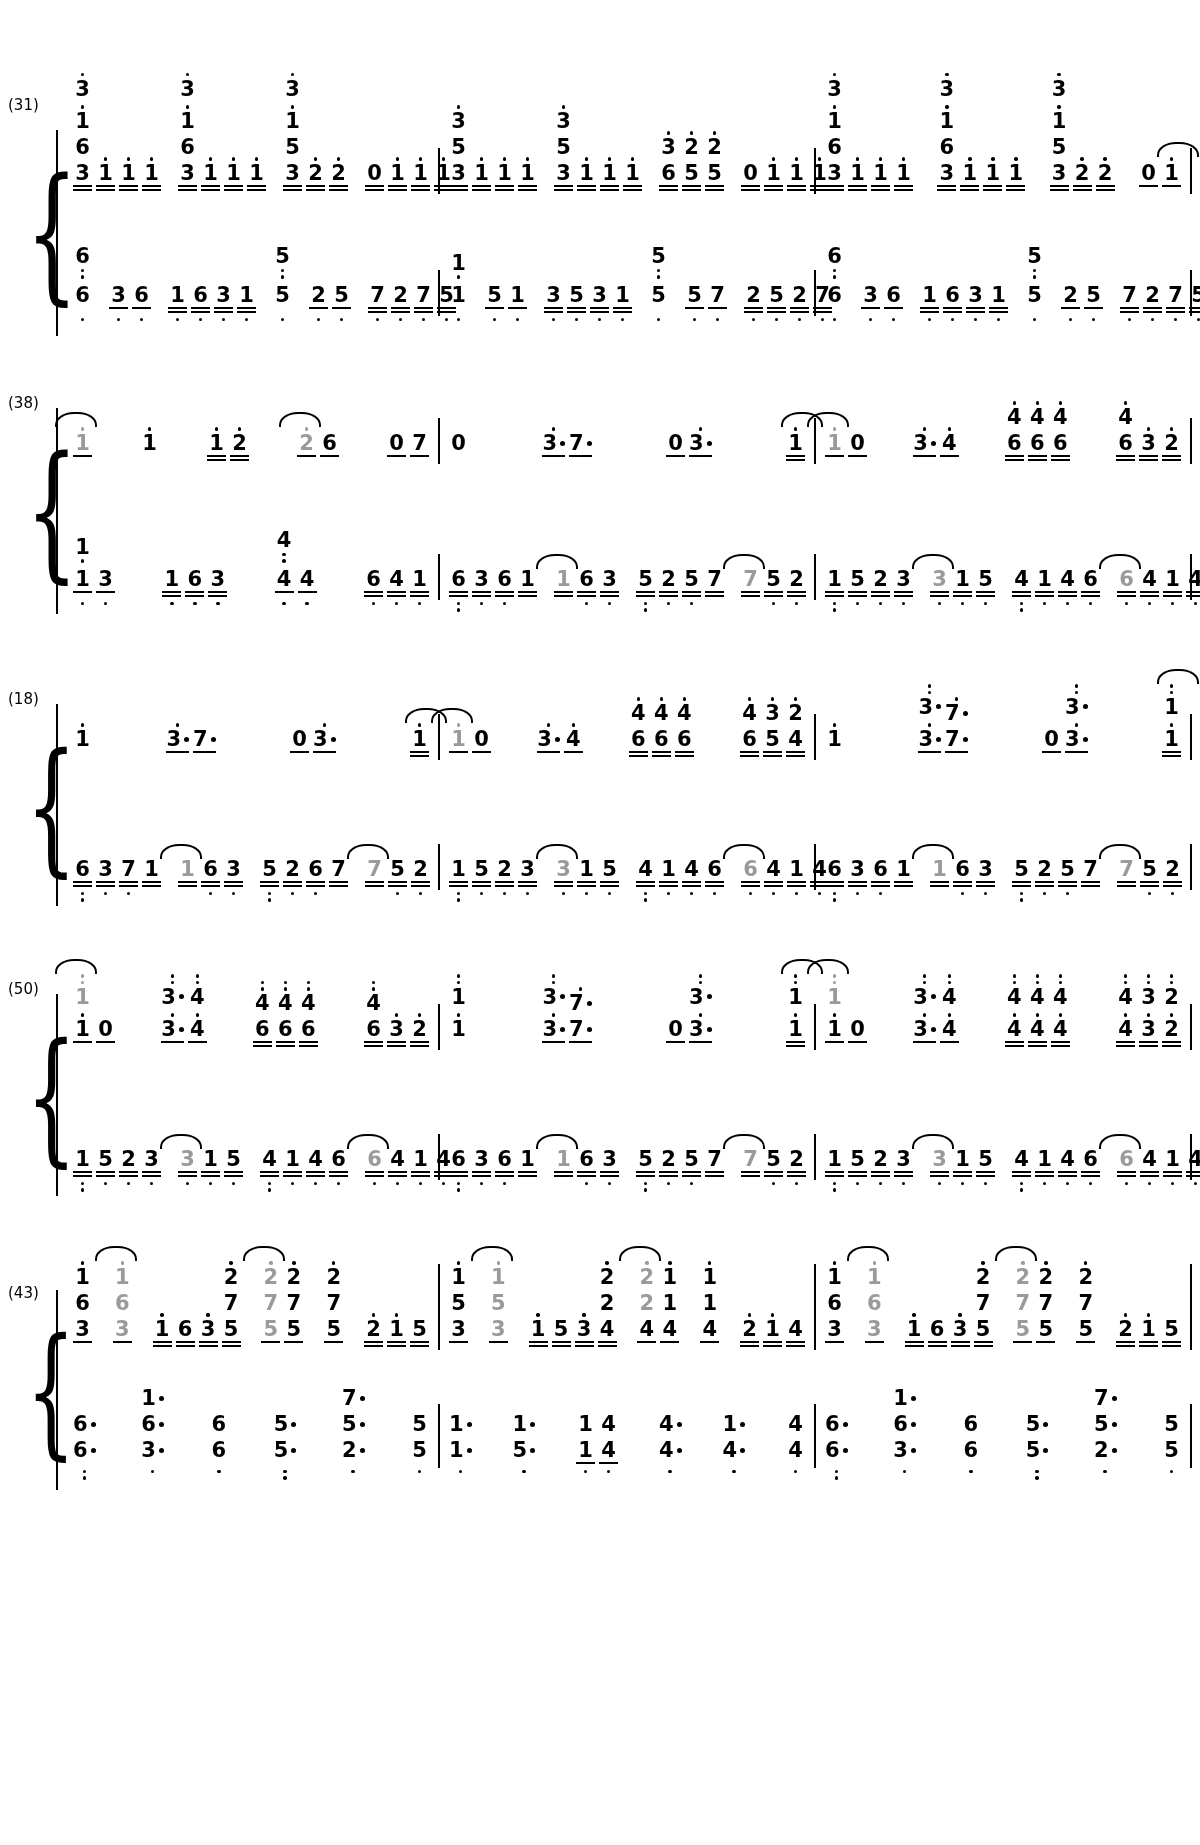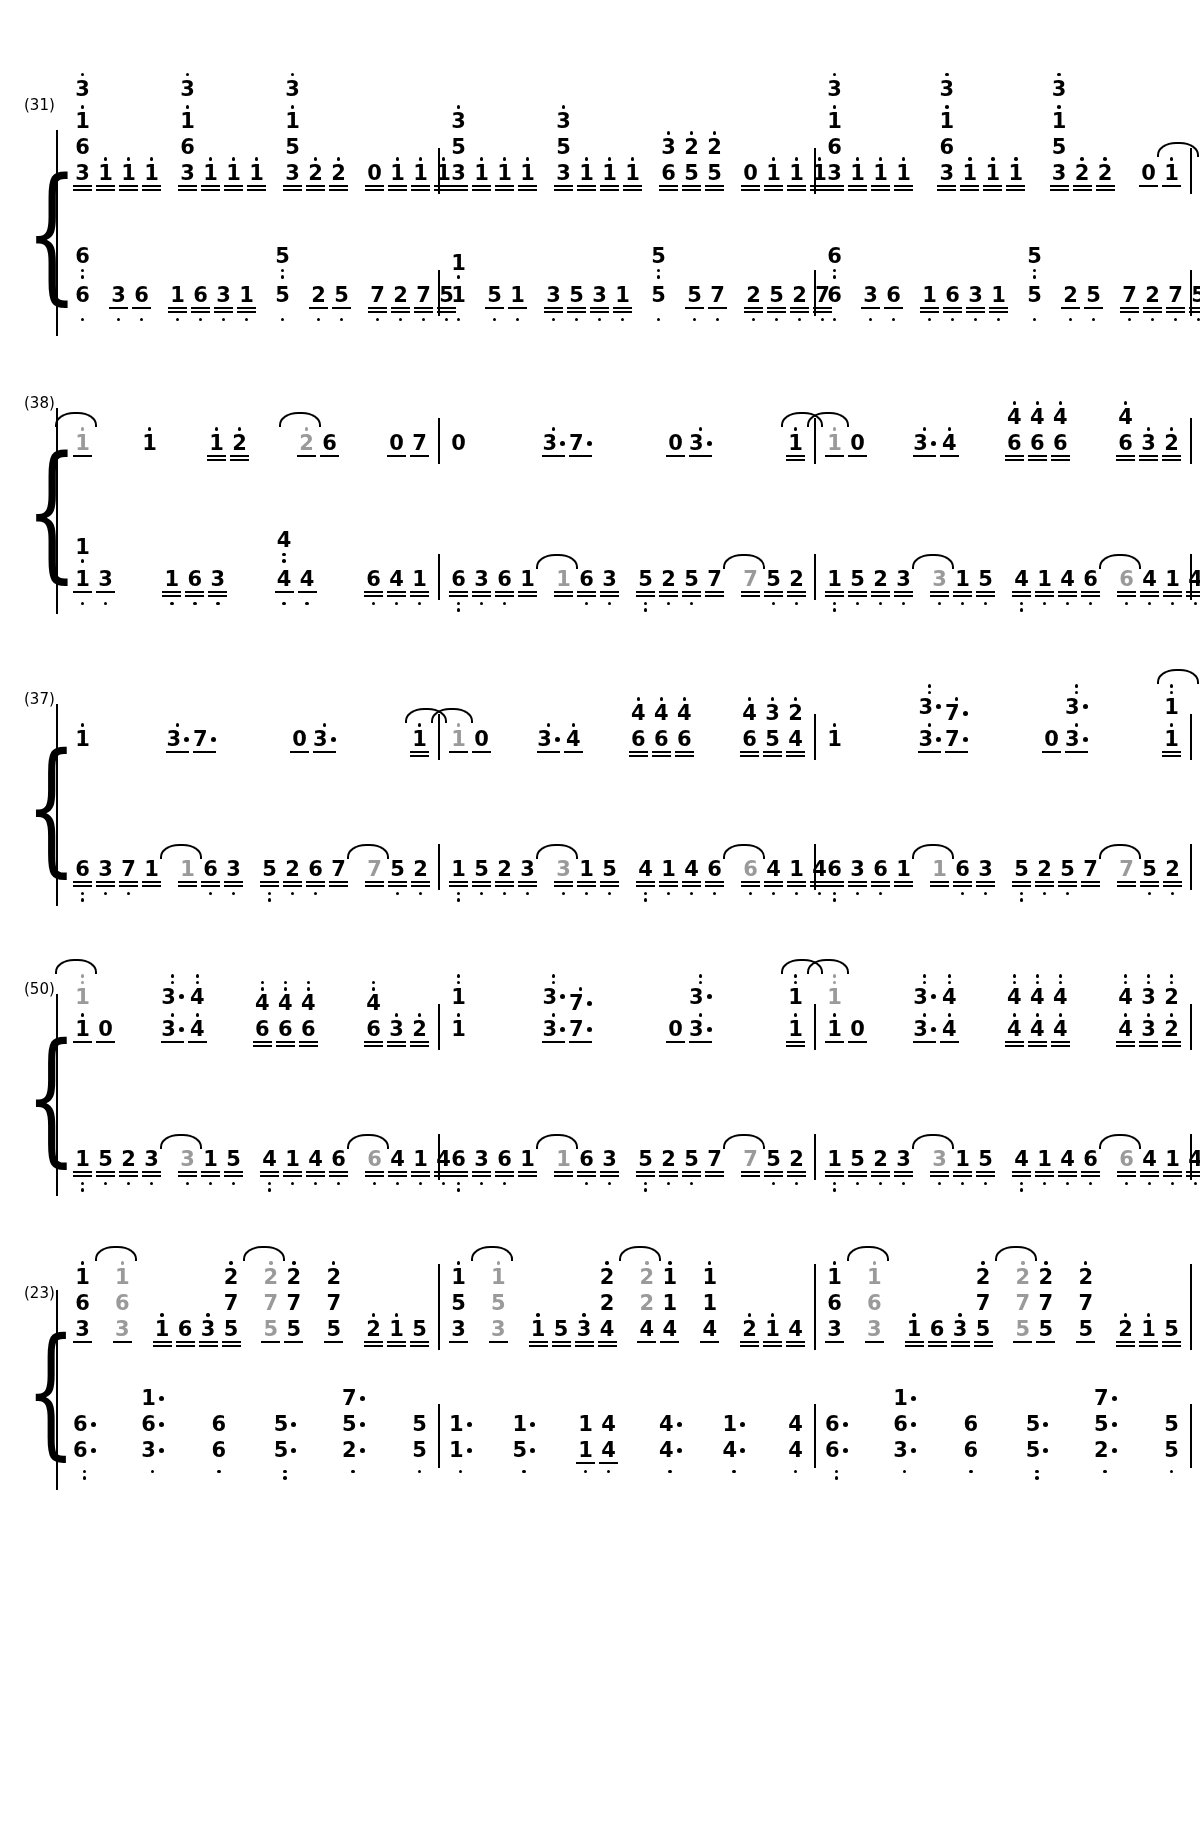--- a/index.html
+++ b/index.html
@@ -1,19 +1,19 @@
 <!DOCTYPE html>
 <html><head>
 <meta charset="utf-8">
 <style>
   html,body{margin:0;padding:0}
   body{width:1200px;height:1845px;background:#ffffff;box-sizing:border-box;
        padding-top:52px;font-family:"DejaVu Sans",sans-serif;color:#000}
   .sys{position:relative;margin-bottom:40px}
-  .lbl{position:absolute;left:24px;font-size:15px;color:#000;white-space:nowrap}
+  .lbl{position:absolute;left:8px;font-size:15px;color:#000;white-space:nowrap}
   .brace{position:absolute;left:26px;transform:scaleX(.55);transform-origin:left center;
          font-family:"DejaVu Serif",serif;display:flex;align-items:center;color:#000}
   .vl{position:absolute;left:56px;width:2px;background:#000}
   .row{display:flex;align-items:flex-end;padding-left:64px;padding-right:8px}
   .meas{flex:1;display:flex;align-items:flex-end;justify-content:space-between;padding:0 7px;height:100%;min-width:0}
   .grp{display:flex}
   .grp+.grp{margin-left:13px}
   .col{display:flex;flex-direction:column;align-items:center;justify-content:flex-end;
        min-width:19px;padding:0 2px;position:relative}
   .it{display:flex;flex-direction:column;align-items:center}
@@ -1922,21 +1922,21 @@
               <div class="dz">
                 <div class="db"></div>
               </div>
             </div>
           </div>
         </div>
         <div class="bar"></div>
       </div>
     </section>
     <section class="sys s3">
-      <span class="lbl">(37)</span>
+      <span class="lbl">(18)</span>
       <div class="brace">{</div>
       <div class="vl"></div>
       <div class="row top">
         <div class="meas">
           <div class="grp">
             <div class="col">
               <div class="it">
                 <div class="da"></div>
                 <div class="dg">1</div>
               </div>
@@ -3697,21 +3697,21 @@
               <div class="dz">
                 <div class="db"></div>
               </div>
             </div>
           </div>
         </div>
         <div class="bar"></div>
       </div>
     </section>
     <section class="sys s5">
-      <span class="lbl">(23)</span>
+      <span class="lbl">(43)</span>
       <div class="brace">{</div>
       <div class="vl"></div>
       <div class="row top">
         <div class="meas">
           <div class="grp">
             <div class="col">
               <div class="it">
                 <div class="da"></div>
                 <div class="dg">1</div>
               </div>

